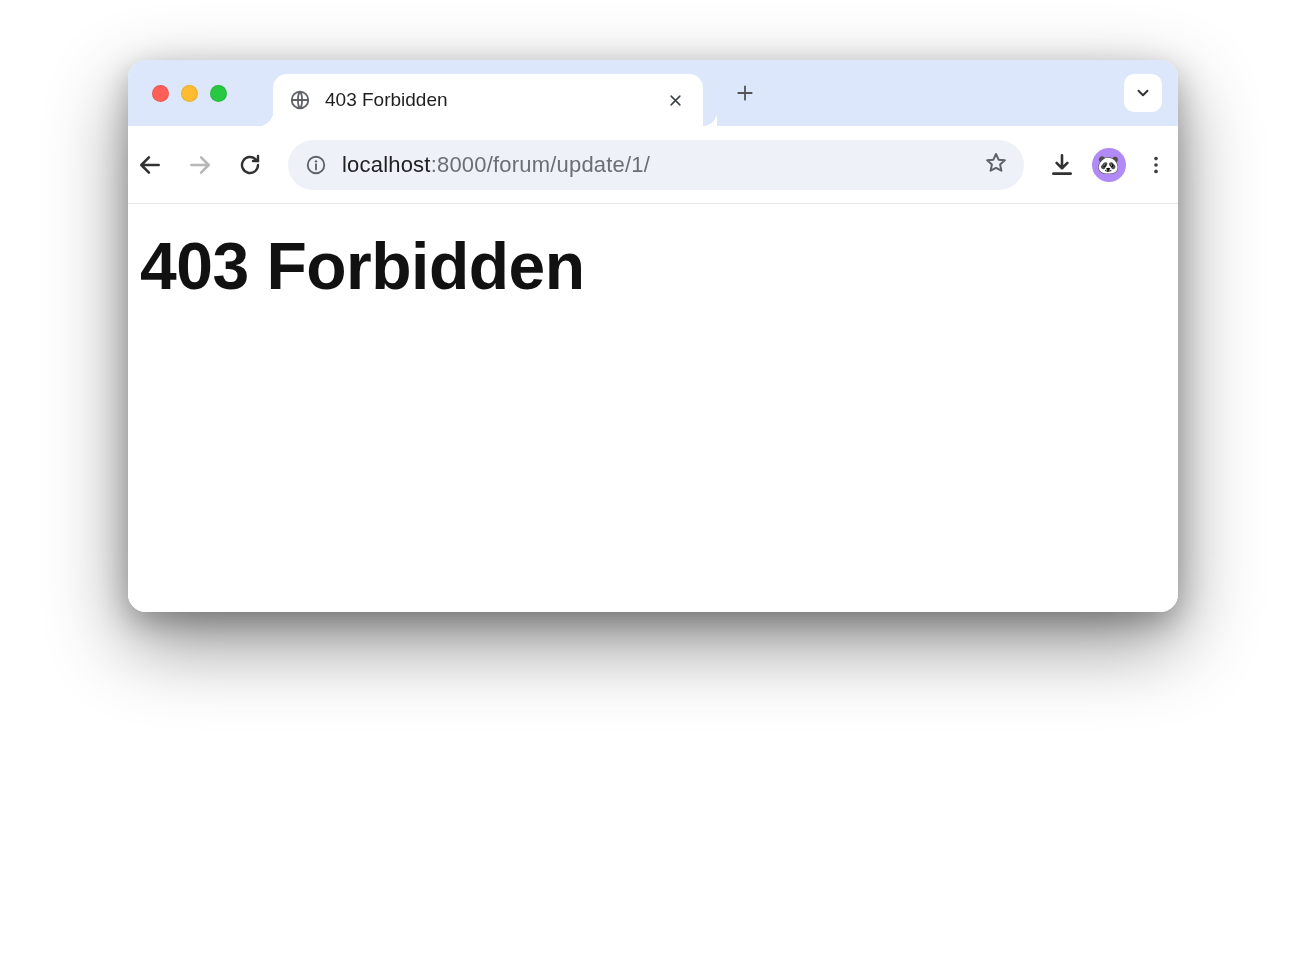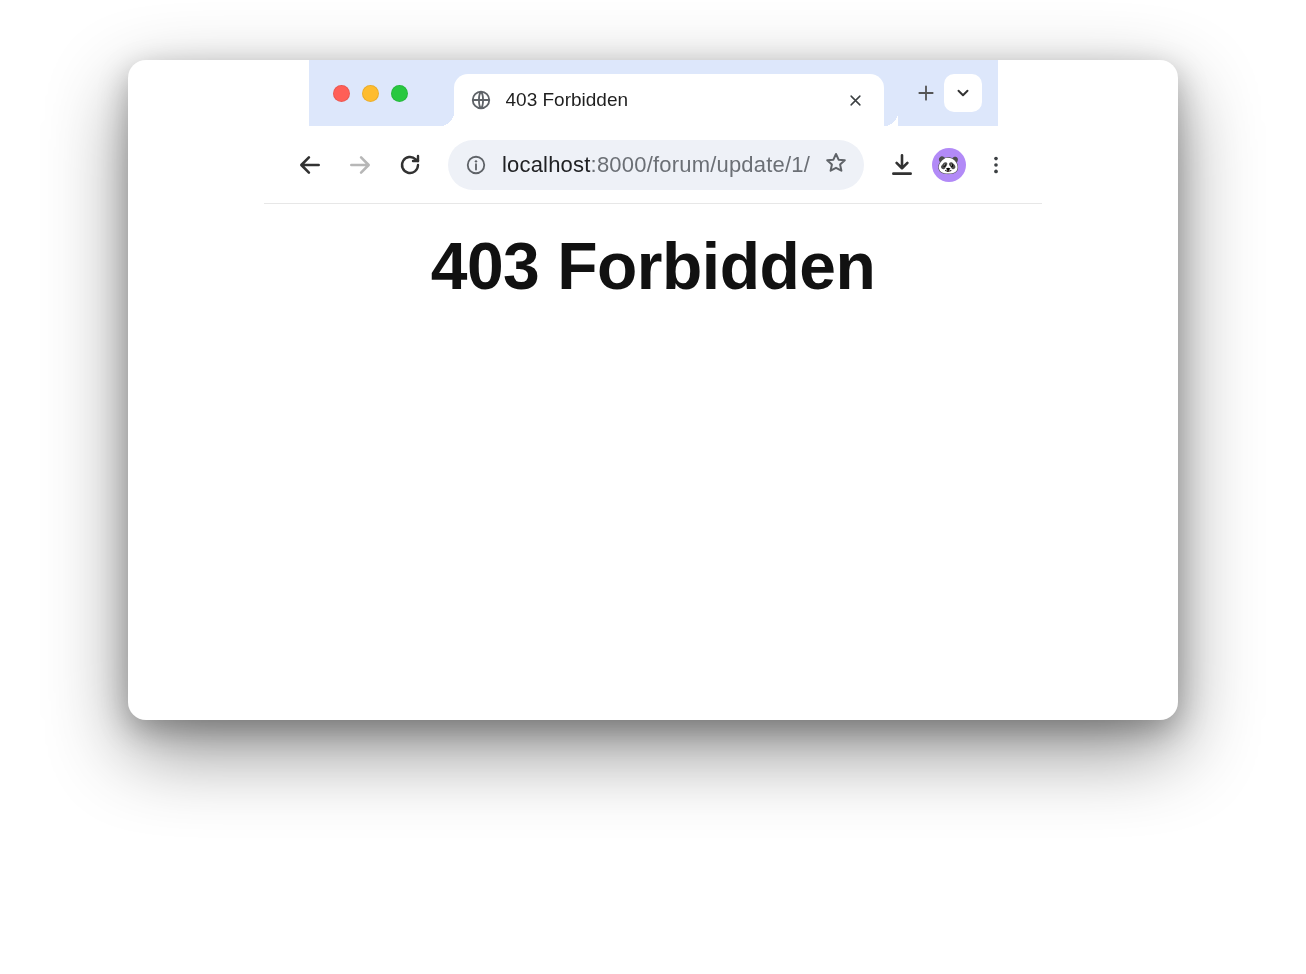--- a/index.html
+++ b/index.html
@@ -8,28 +8,27 @@
       background: transparent;
       width: 1306px;
       height: 974px;
       display: flex;
       align-items: flex-start;
       justify-content: center;
       padding-top: 60px;
     }
     .window {
       width: 1050px;
-      height: 660px;
+      height: 552px;
       background: #fff;
       border-radius: 18px;
       box-shadow: 0 30px 80px rgba(0,0,0,0.45), 0 10px 30px rgba(0,0,0,0.25);
       overflow: hidden;
       display: flex;
       flex-direction: column;
-      align-items: center;
     }
     
     .tabstrip {
       height: 66px;
       background: #dde7fb;
       display: flex;
       align-items: center;
       position: relative;
     }
     .traffic-lights {
@@ -87,21 +86,21 @@
       margin-right: 16px;
       color:#333;
     }
 
     
     .toolbar {
       height: 78px;
       background: #fff;
       display: flex;
       align-items: center;
-      padding: 0 26px;
+      padding: 0 2px;
       gap: 10px;
       border-bottom: 1px solid #e7e7e7;
     }
     .nav-btn {
       width: 40px; height: 40px;
       display:flex; align-items:center; justify-content:center;
       color:#323232; border-radius: 50%;
     }
     .nav-btn.disabled { color:#b7b7b7; }
     .omnibox {

